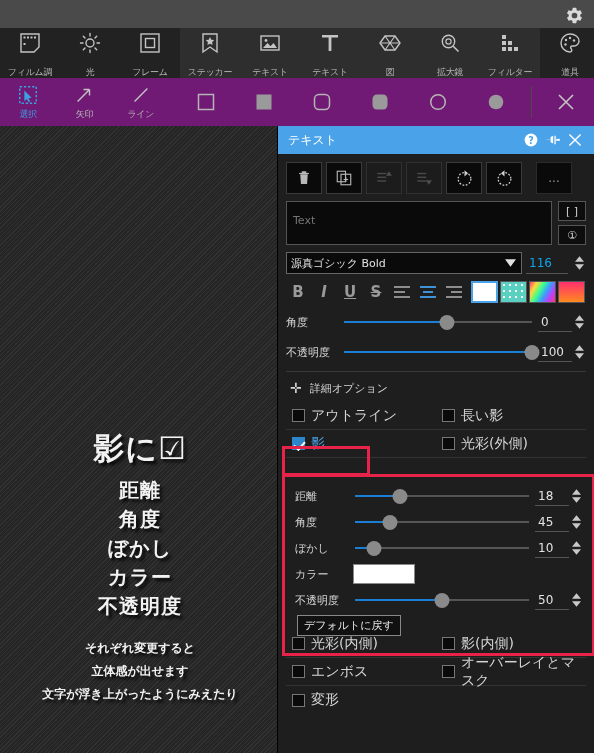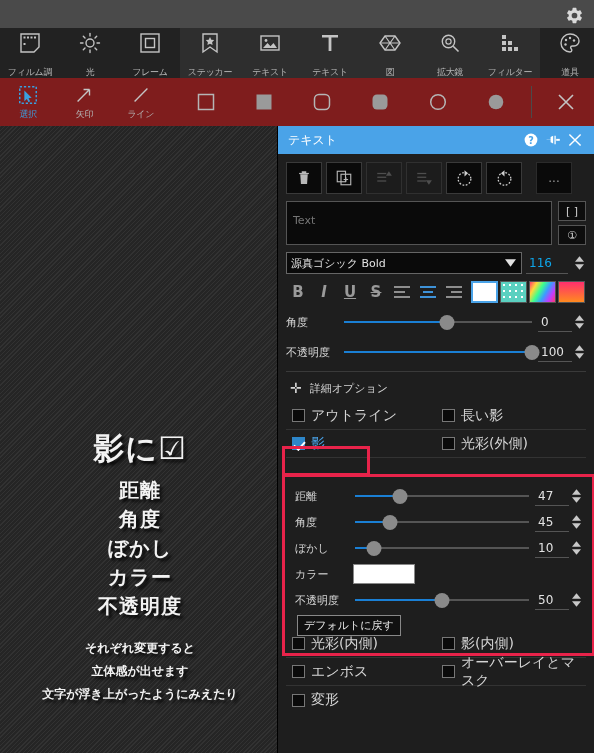--- a/index.html
+++ b/index.html
@@ -36,21 +36,21 @@
   }
   .tb-item .ico { height: 26px; display:flex; align-items:center; justify-content:center; }
   .tb-item .lbl {
     font-size: 9px; color: #b5b5b5; white-space: nowrap;
     letter-spacing: -0.3px; line-height: 11px;
   }
 
   
   .toolbar2 {
     position: absolute; left: 0; top: 78px; width: 594px; height: 48px;
-    background: #7f1d1d; display: flex; align-items: stretch;
+    background: #701a75; display: flex; align-items: stretch;
   }
   .t2-item {
     width: 60px; display: flex; flex-direction: column;
     align-items: center; justify-content: center; gap: 1px; cursor: pointer;
   }
   .t2-item .ico { height: 24px; display:flex; align-items:center; justify-content:center; }
   .t2-item .lbl { font-size: 9px; color: #b5b5b5; letter-spacing: -0.3px; }
   .t2-item.active .lbl { color: #3aa0e0; }
   .t2-shapes { display: flex; align-items: center; margin-left: 8px; }
   .t2-shape { width: 58px; display: flex; align-items: center; justify-content: center; cursor: pointer; }
@@ -697,21 +697,21 @@
     </div>
 
     <div class="shadow-panel" style="left:11px; top:355px;">
       <div class="sp-row">
         <span class="sp-label">距離</span>
         <span class="sl-track">
           <span class="sl-line"></span>
           <span class="sl-fill" style="width:26%"></span>
           <span class="sl-knob" style="left:26%"></span>
         </span>
-        <span class="sl-val">47</span>
+        <span class="sl-val">18</span>
         <span class="p-spin">
           <svg width="9" height="6" viewBox="0 0 10 6">
               <path fill="#c8c8c8" d="M5 0l5 6H0z"></path>
             </svg>
           <svg width="9" height="6" viewBox="0 0 10 6">
               <path fill="#c8c8c8" d="M5 6L0 0h10z"></path>
             </svg>
         </span>
       </div>
       <div class="sp-row">

